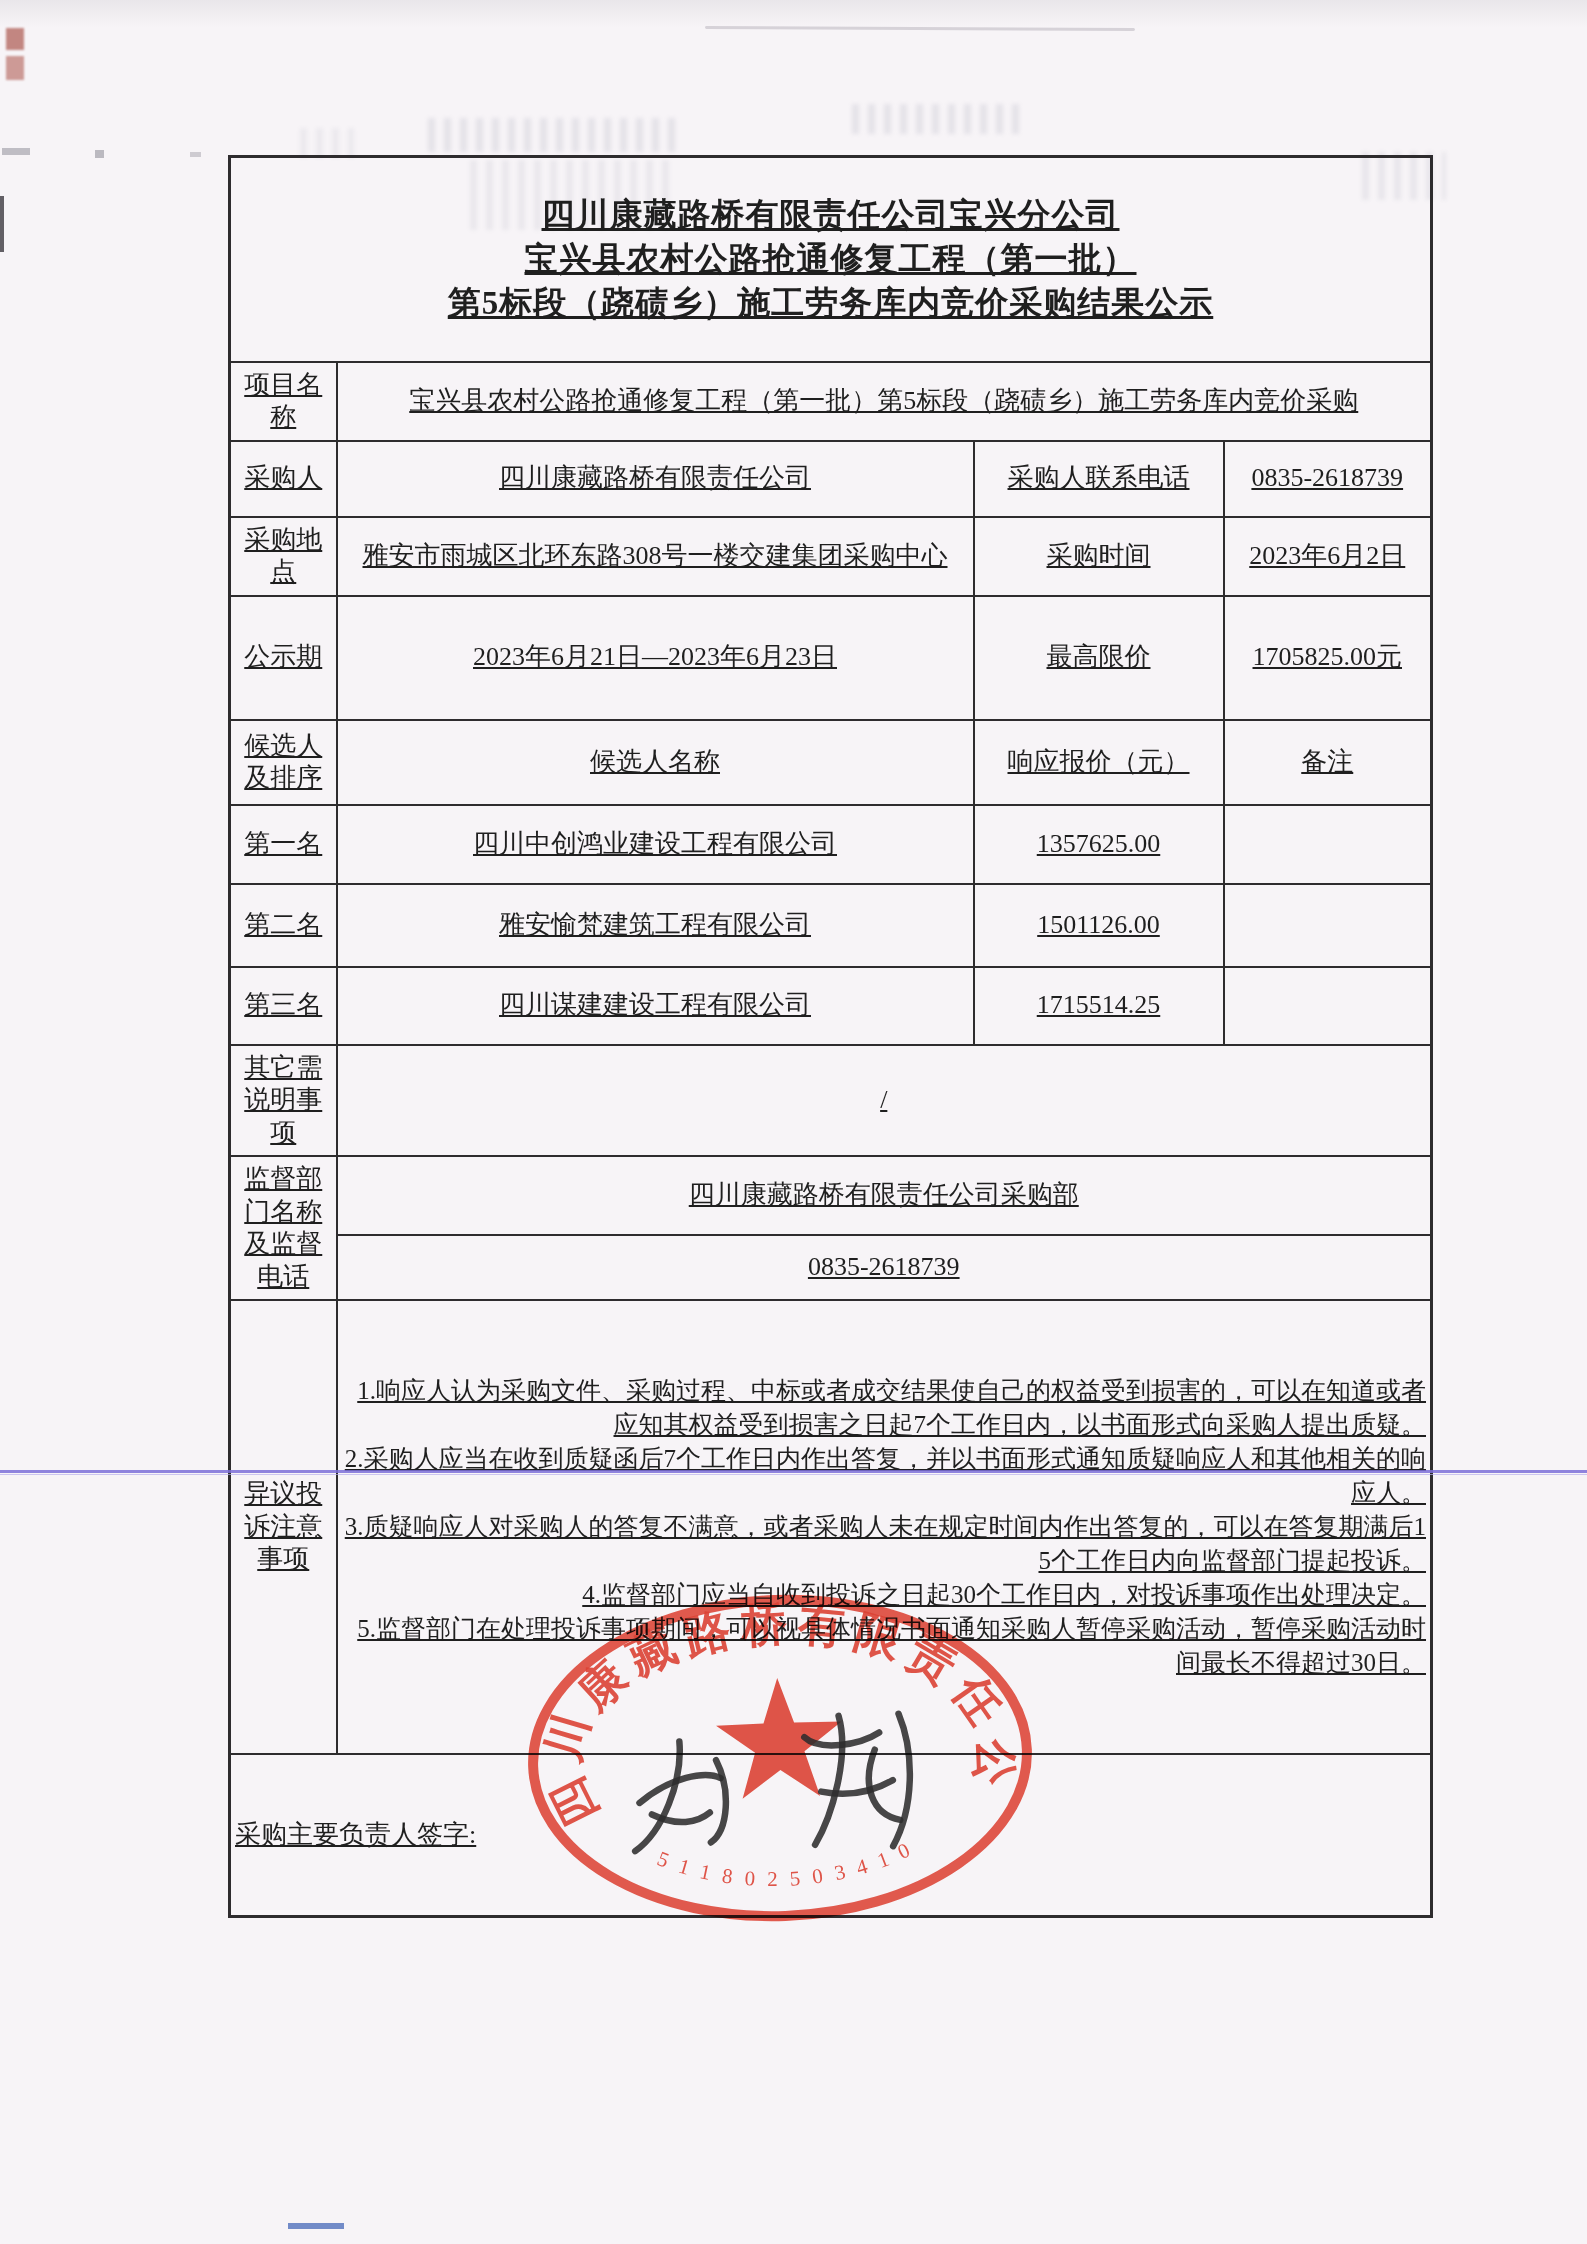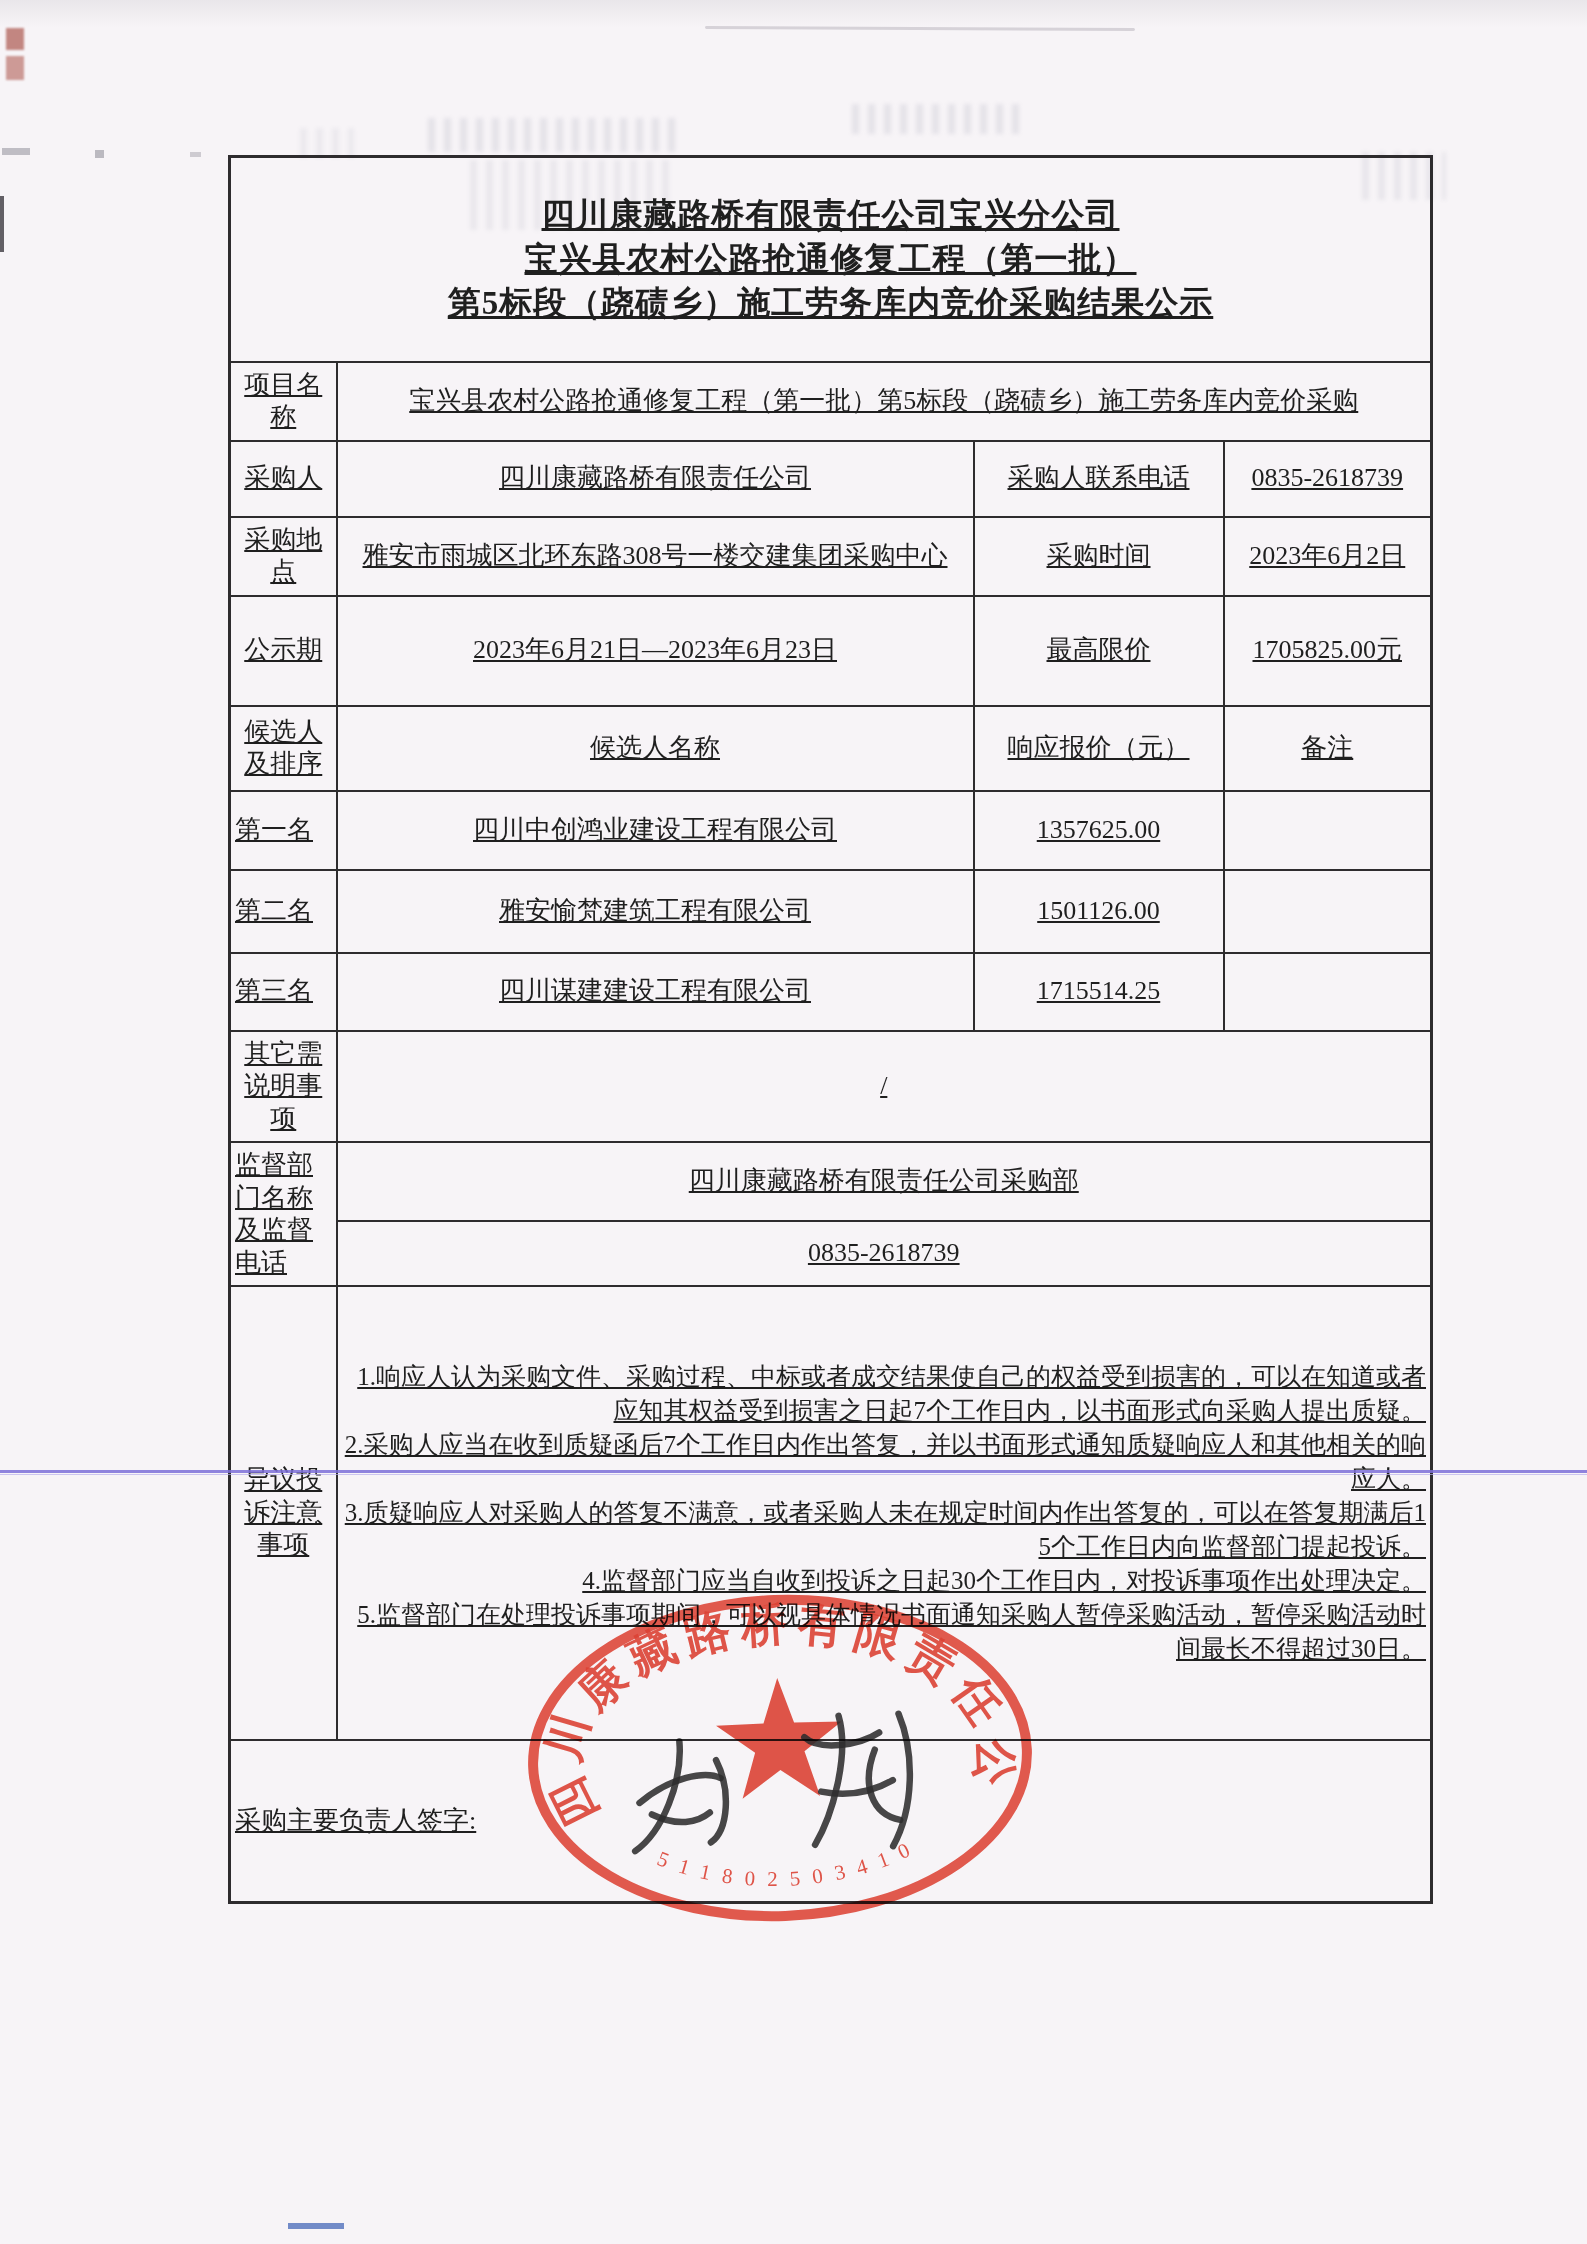--- a/index.html
+++ b/index.html
@@ -63,21 +63,21 @@
     padding:6px 4px;
     word-break:break-all;
     text-decoration:underline;
   }
   table.doc{border:3px solid #2e2c2e;}
 
   td.title-cell{text-align:center;vertical-align:middle;padding-top:26px;}
   .title-line{font-weight:bold;font-size:33px;line-height:44px;letter-spacing:1px;}
 
   td.lab{padding-left:6px;text-align:center;}
-  td.lab-c{text-align:left;margin-top:32px;}
+  td.lab-c{text-align:center;margin-top:32px;}
   td.val-l{padding-left:12px;text-align:center;}
   td.val-c{text-align:center;}
   td.small-val{font-size:25px;}
 
   td.objection-cell{vertical-align:top;padding:88px 14px 10px 14px;}
   .obj-item{font-size:25px;line-height:34px;text-align:right;}
 
   td.sign-cell{padding-left:10px;font-size:28px;}
 
   
@@ -134,21 +134,21 @@
       <td class="val-c">0835-2618739</td>
     </tr>
 
     <tr style="height:79px">
       <td class="lab">采购地点</td>
       <td class="val-l small-val">雅安市雨城区北环东路308号一楼交建集团采购中心</td>
       <td class="val-c">采购时间</td>
       <td class="val-c small-val">2023年6月2日</td>
     </tr>
 
-    <tr style="height:110px">
+    <tr style="height:124px">
       <td class="lab">公示期</td>
       <td class="val-c">2023年6月21日—2023年6月23日</td>
       <td class="val-c">最高限价</td>
       <td class="val-c small-val">1705825.00元</td>
     </tr>
 
     <tr style="height:85px">
       <td class="lab">候选人及排序</td>
       <td class="val-c">候选人名称</td>
       <td class="val-c">响应报价（元）</td>

